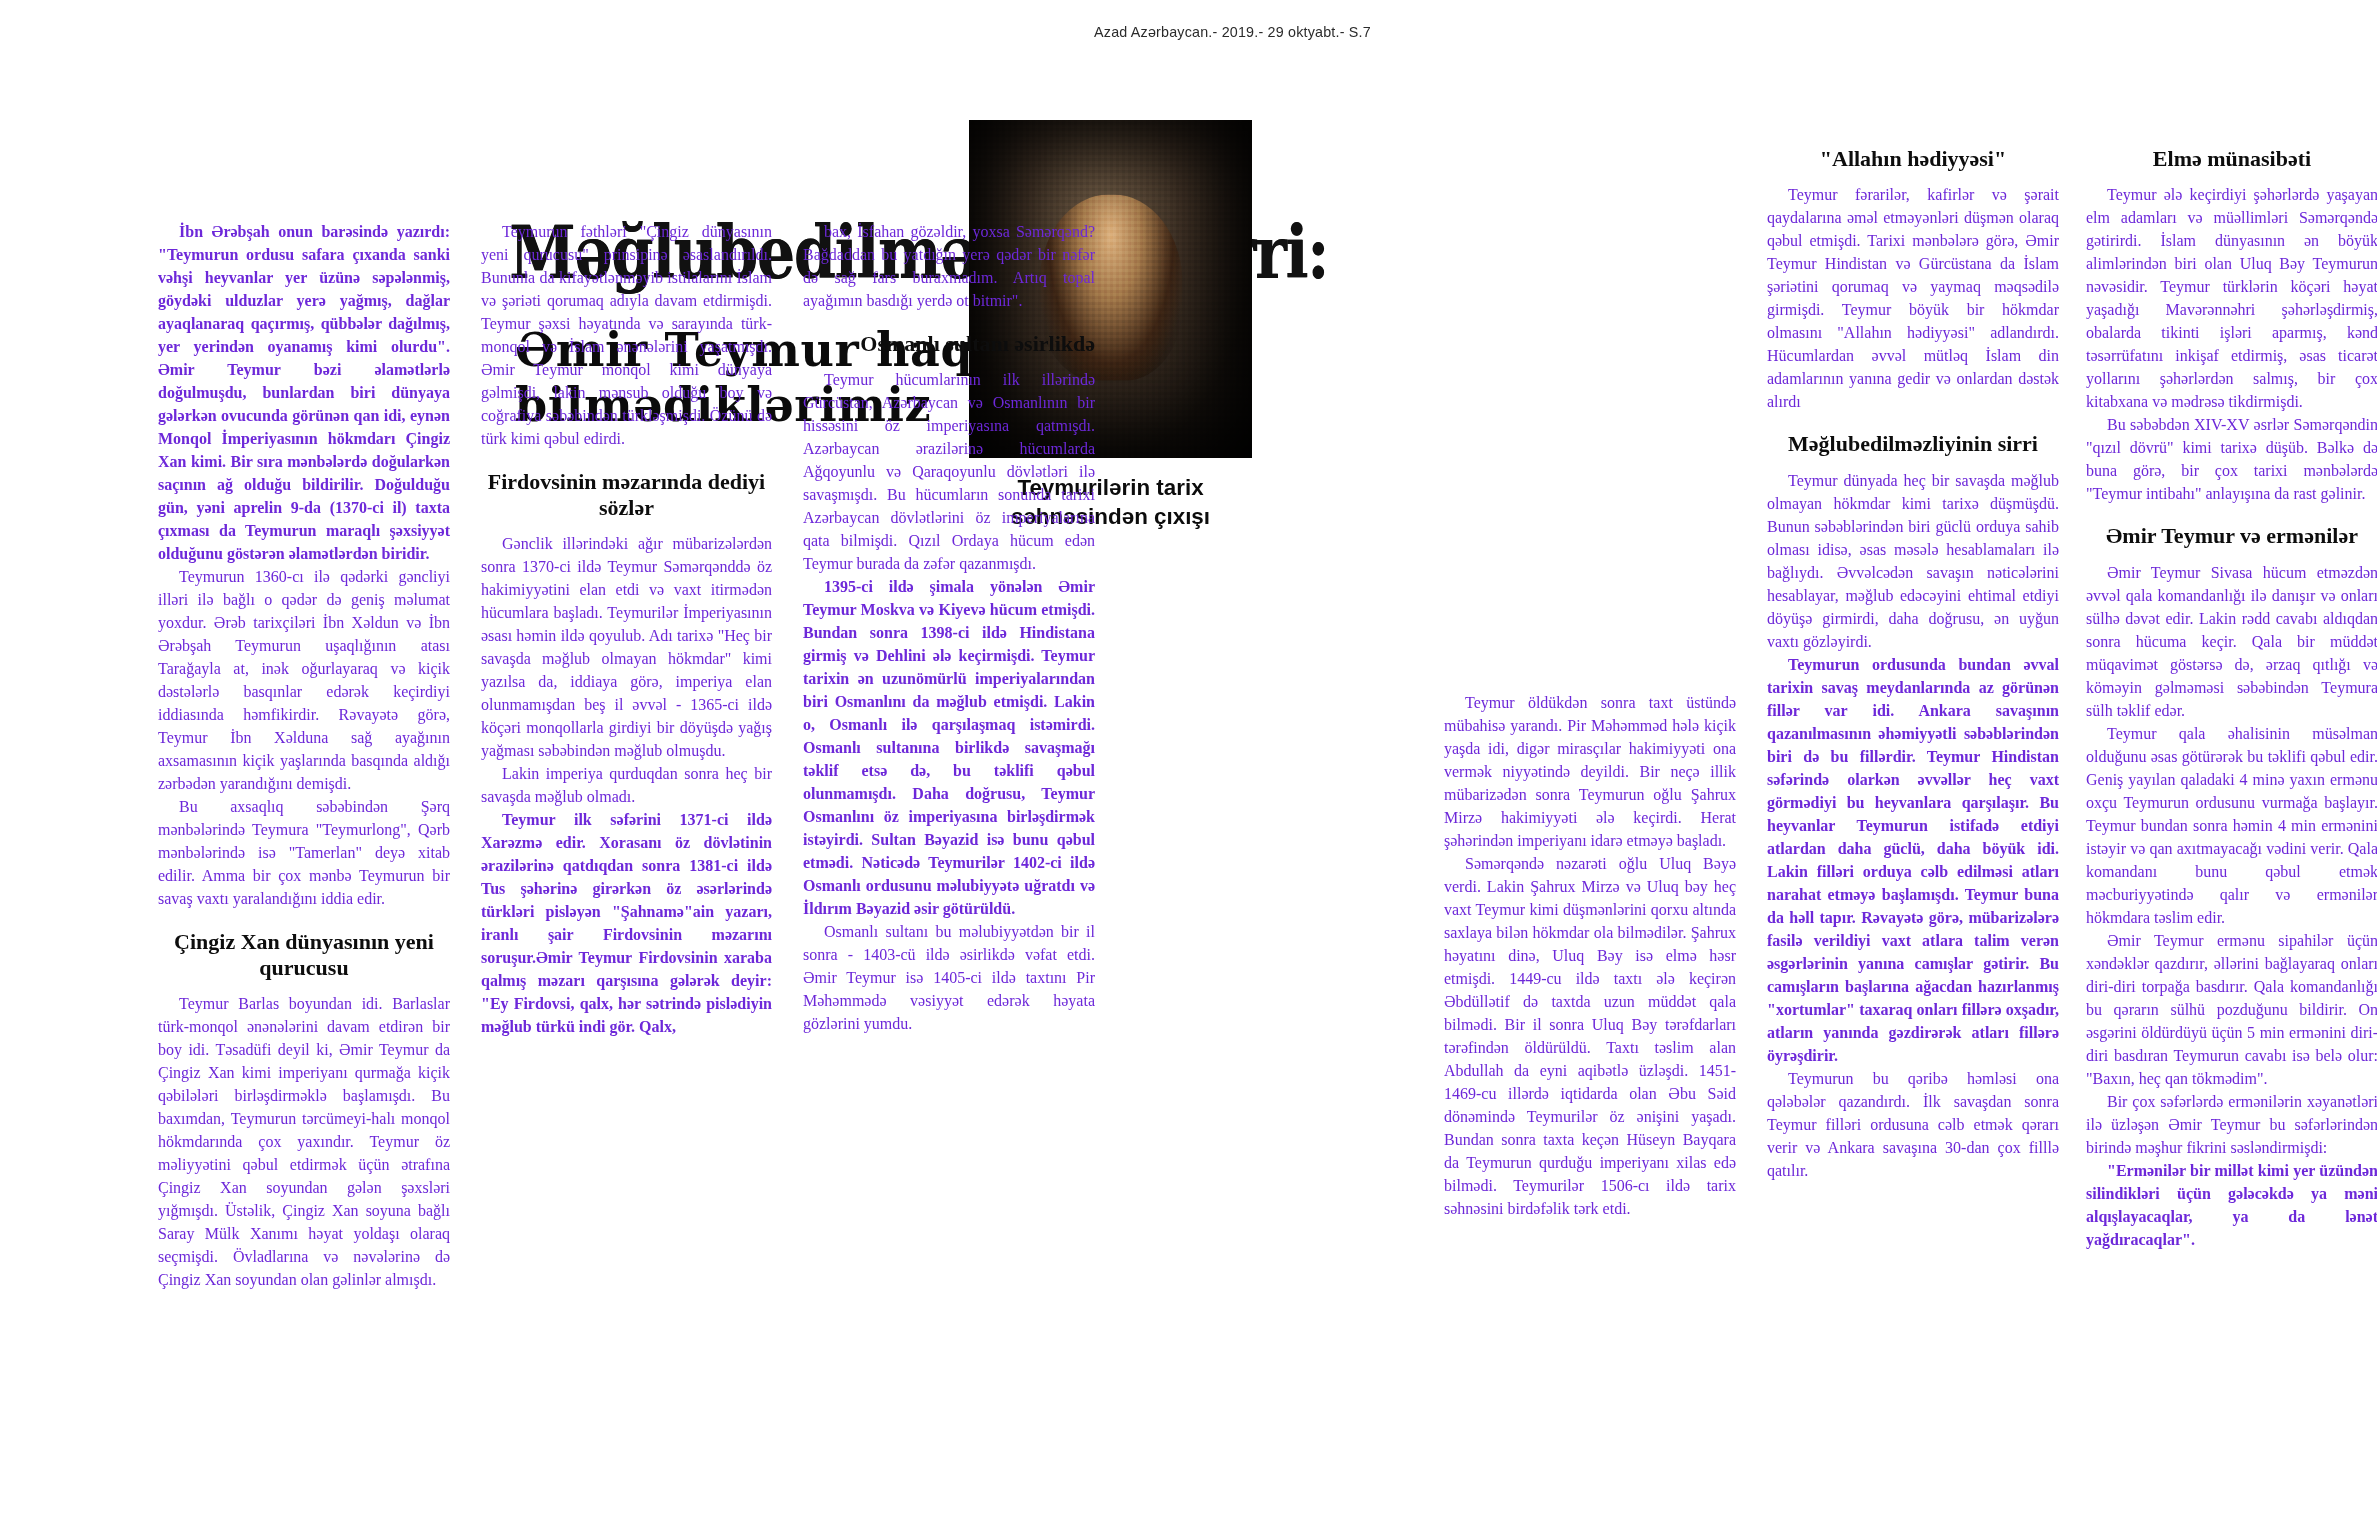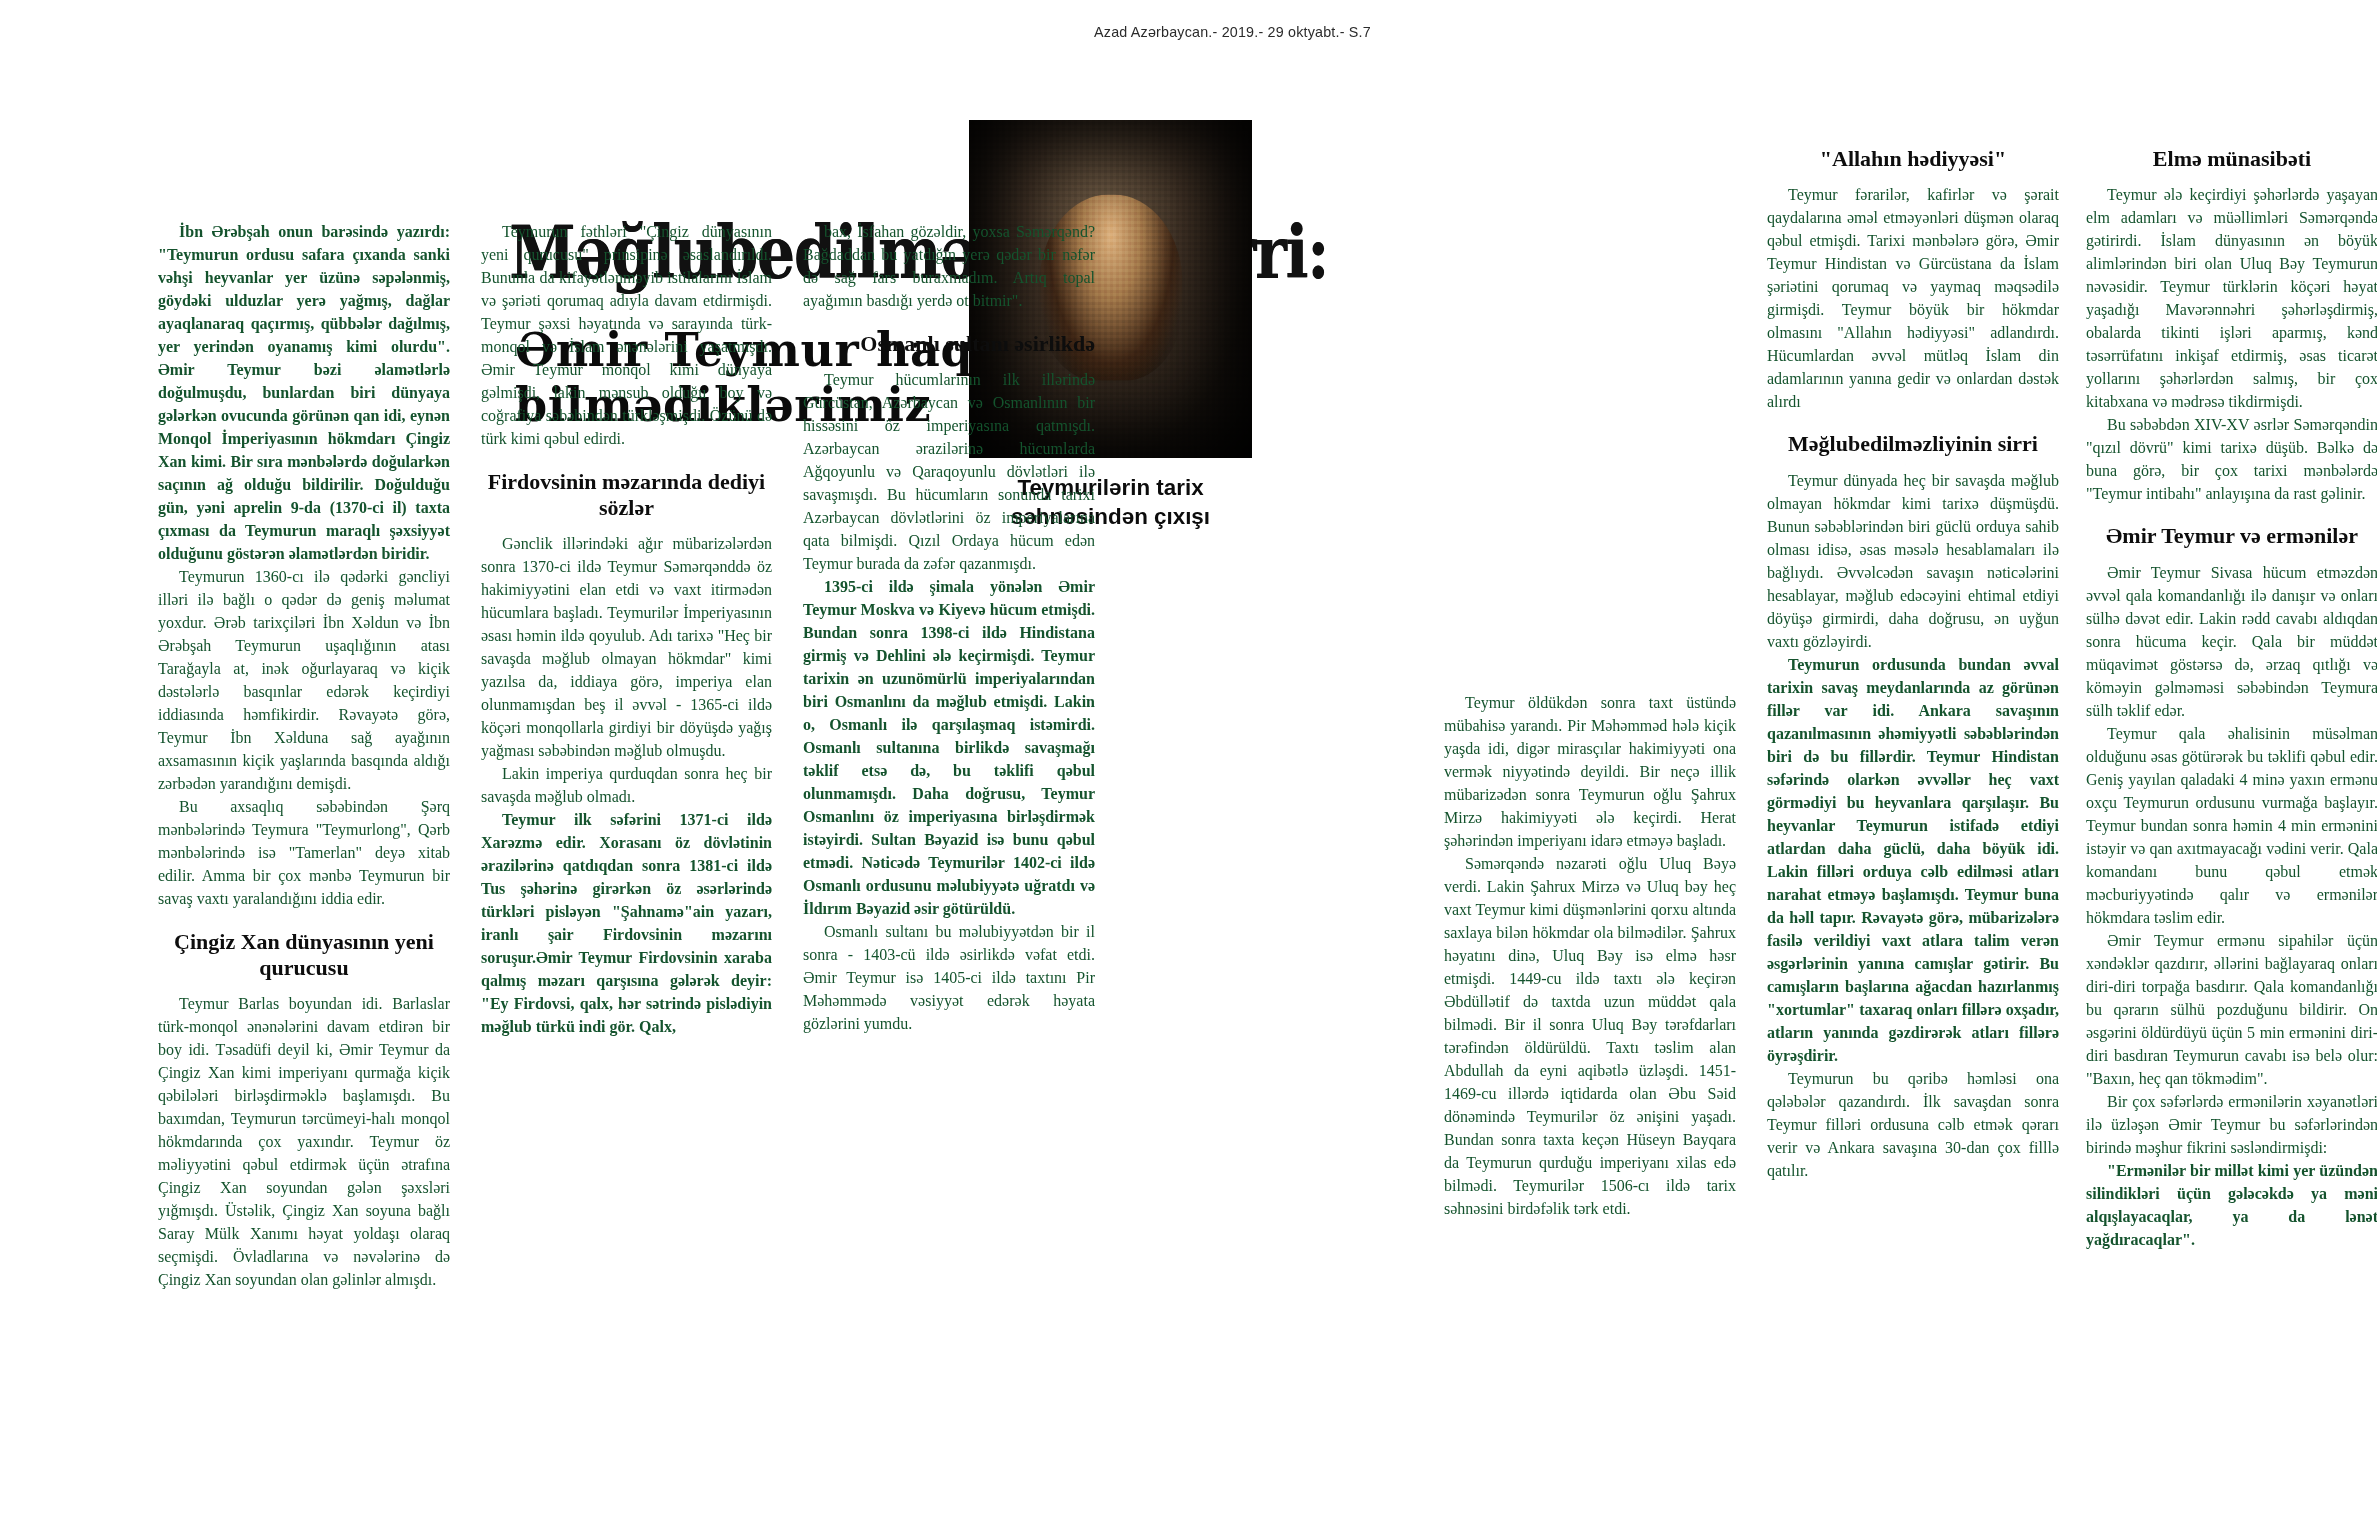--- a/index.html
+++ b/index.html
@@ -46,21 +46,21 @@
     position: absolute;
     top: 0;
   }
   .col p {
     margin: 0 0 0 0;
     text-indent: 21px;
     text-align: justify;
     font-size: 16px;
     line-height: 23px;
     font-family: "Liberation Serif", serif;
-    color: #14532d;
+    color: #6d28d9;
     hyphens: auto;
   }
   .col p.bold {
     font-weight: bold;
   }
   .col h3 {
     margin: 18.6px 0 11.2px 0;
     font-size: 22px;
     line-height: 26px;
     font-weight: bold;

